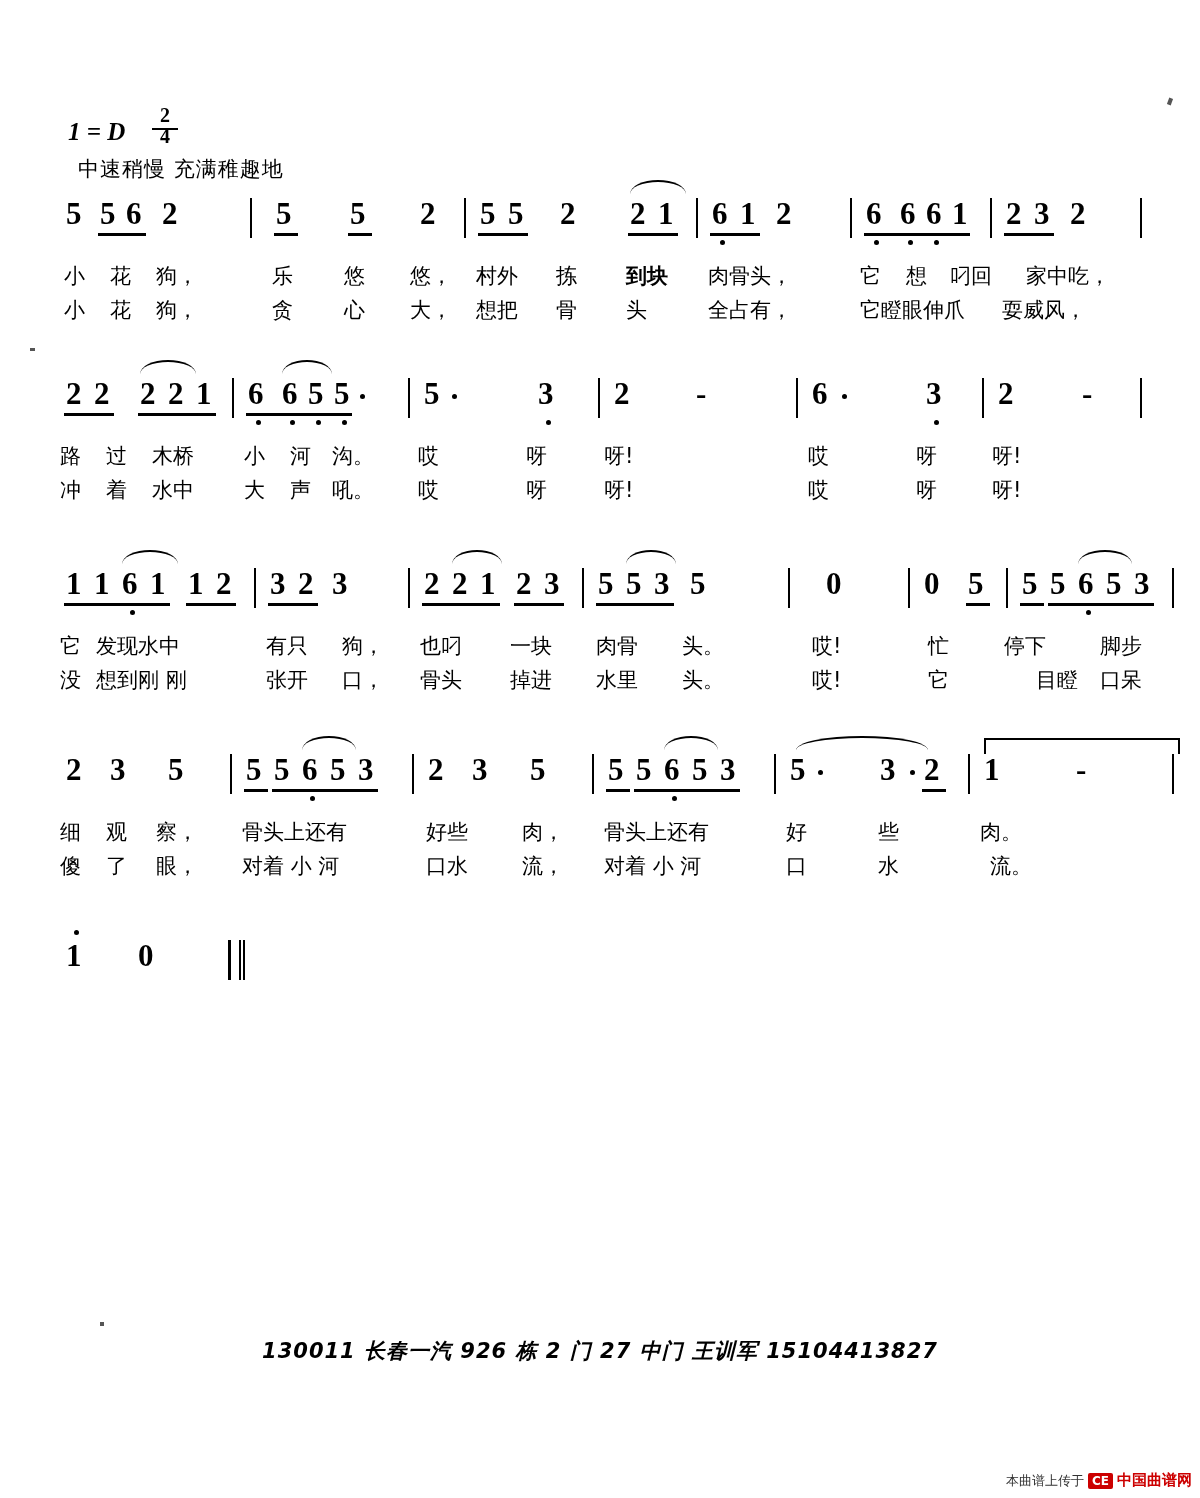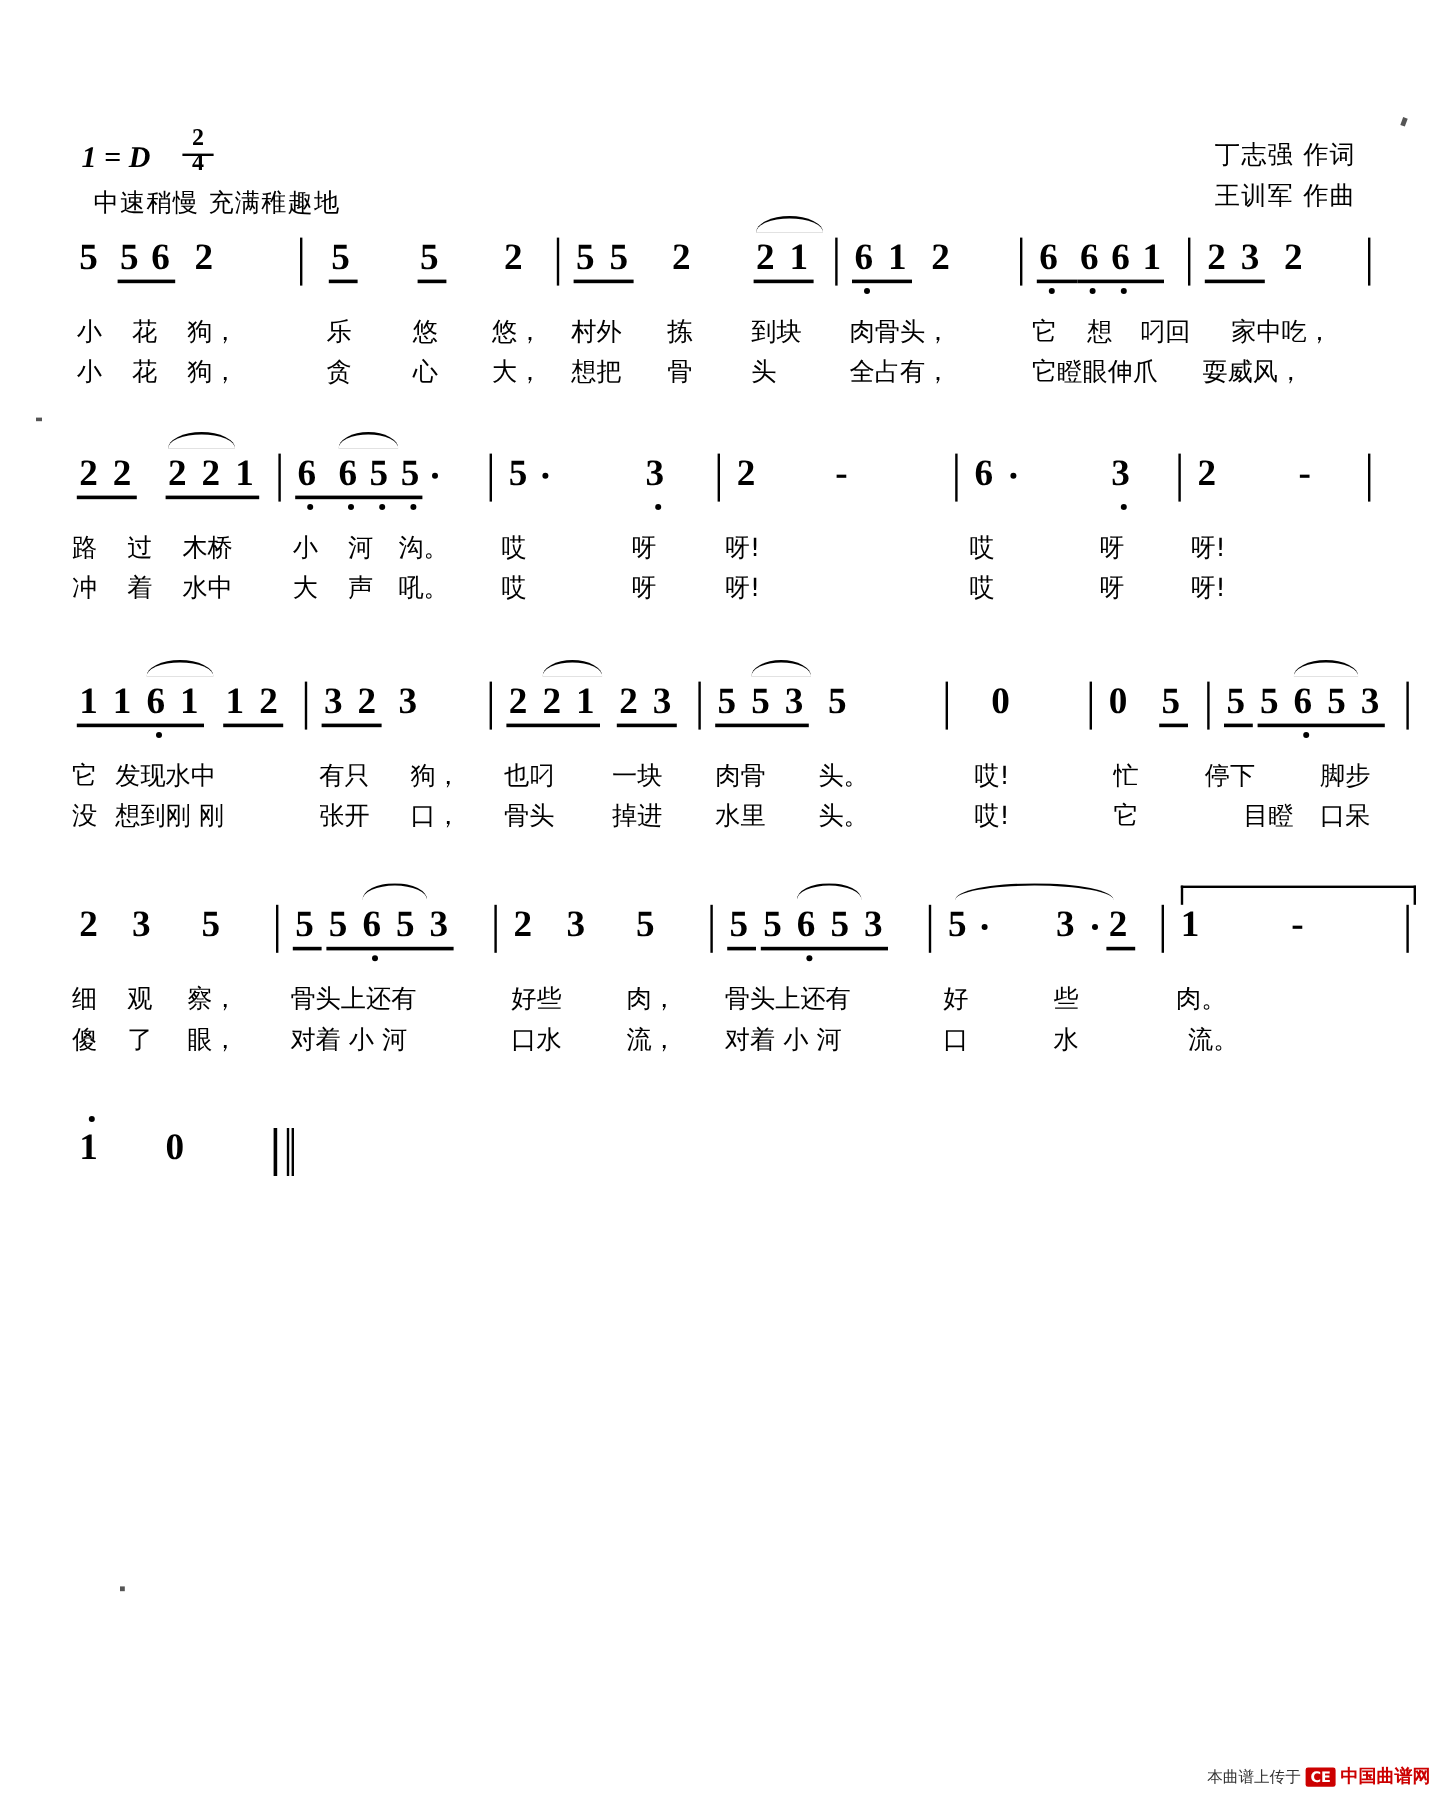--- a/index.html
+++ b/index.html
@@ -198,24 +198,20 @@
     position: absolute;
     background: #555;
   }
 </style>
 </head>
 <body>
 
 <div class="page">
 
 
-  <div class="credits">
-    <div>丁志强 作词</div>
-    <div>王训军 作曲</div>
-  </div>
 
   <div class="keysig">
     <span class="italic">1 = D</span>
   </div>
 
   <div class="meter">
     <span class="num">2</span>
     <span class="den">4</span>
   </div>
   <div style="position:absolute;left:152px;top:128px;width:26px;height:2px;background:#000;"></div>
@@ -275,21 +271,21 @@
 
     <div class="lyricline" style="margin-top:8px;">
       <span class="lw" style="left:4px;">小</span>
       <span class="lw" style="left:50px;">花</span>
       <span class="lw" style="left:96px;">狗，</span>
       <span class="lw" style="left:212px;">乐</span>
       <span class="lw" style="left:284px;">悠</span>
       <span class="lw" style="left:350px;">悠，</span>
       <span class="lw" style="left:416px;">村外</span>
       <span class="lw" style="left:496px;">拣</span>
-      <span class="lw" style="left:566px;">到块</span>
+      <span class="lw" style="left:566px;font-weight:bold;">到块</span>
       <span class="lw" style="left:648px;">肉骨头，</span>
       <span class="lw" style="left:800px;">它</span>
       <span class="lw" style="left:846px;">想</span>
       <span class="lw" style="left:890px;">叼回</span>
       <span class="lw" style="left:966px;">家中吃，</span>
     </div>
 
     <div class="lyricline">
       <span class="lw" style="left:4px;">小</span>
       <span class="lw" style="left:50px;">花</span>
@@ -551,20 +547,21 @@
 
   <div class="system" style="top:938px;">
     <div class="notes">
       <span class="note" style="left:6px;">1</span>
       <div class="dot" style="left:14px;top:-8px;"></div>
       <span class="note" style="left:78px;">0</span>
       <div class="dbar" style="left:168px;"></div>
     </div>
   </div>
 
+  <div class="footer2">130011  长春一汽 926 栋 2 门 27 中门  王训军    15104413827</div>
 
   <div class="watermark">
     <span>本曲谱上传于</span>
     <span class="wm-badge">CE</span>
     <span class="wm-site">中国曲谱网</span>
   </div>
 
   <div class="speck" style="left:30px;top:348px;width:5px;height:3px;"></div>
   <div class="speck" style="left:1168px;top:98px;width:4px;height:7px;transform:rotate(20deg);"></div>
   <div class="speck" style="left:100px;top:1322px;width:4px;height:4px;"></div>

